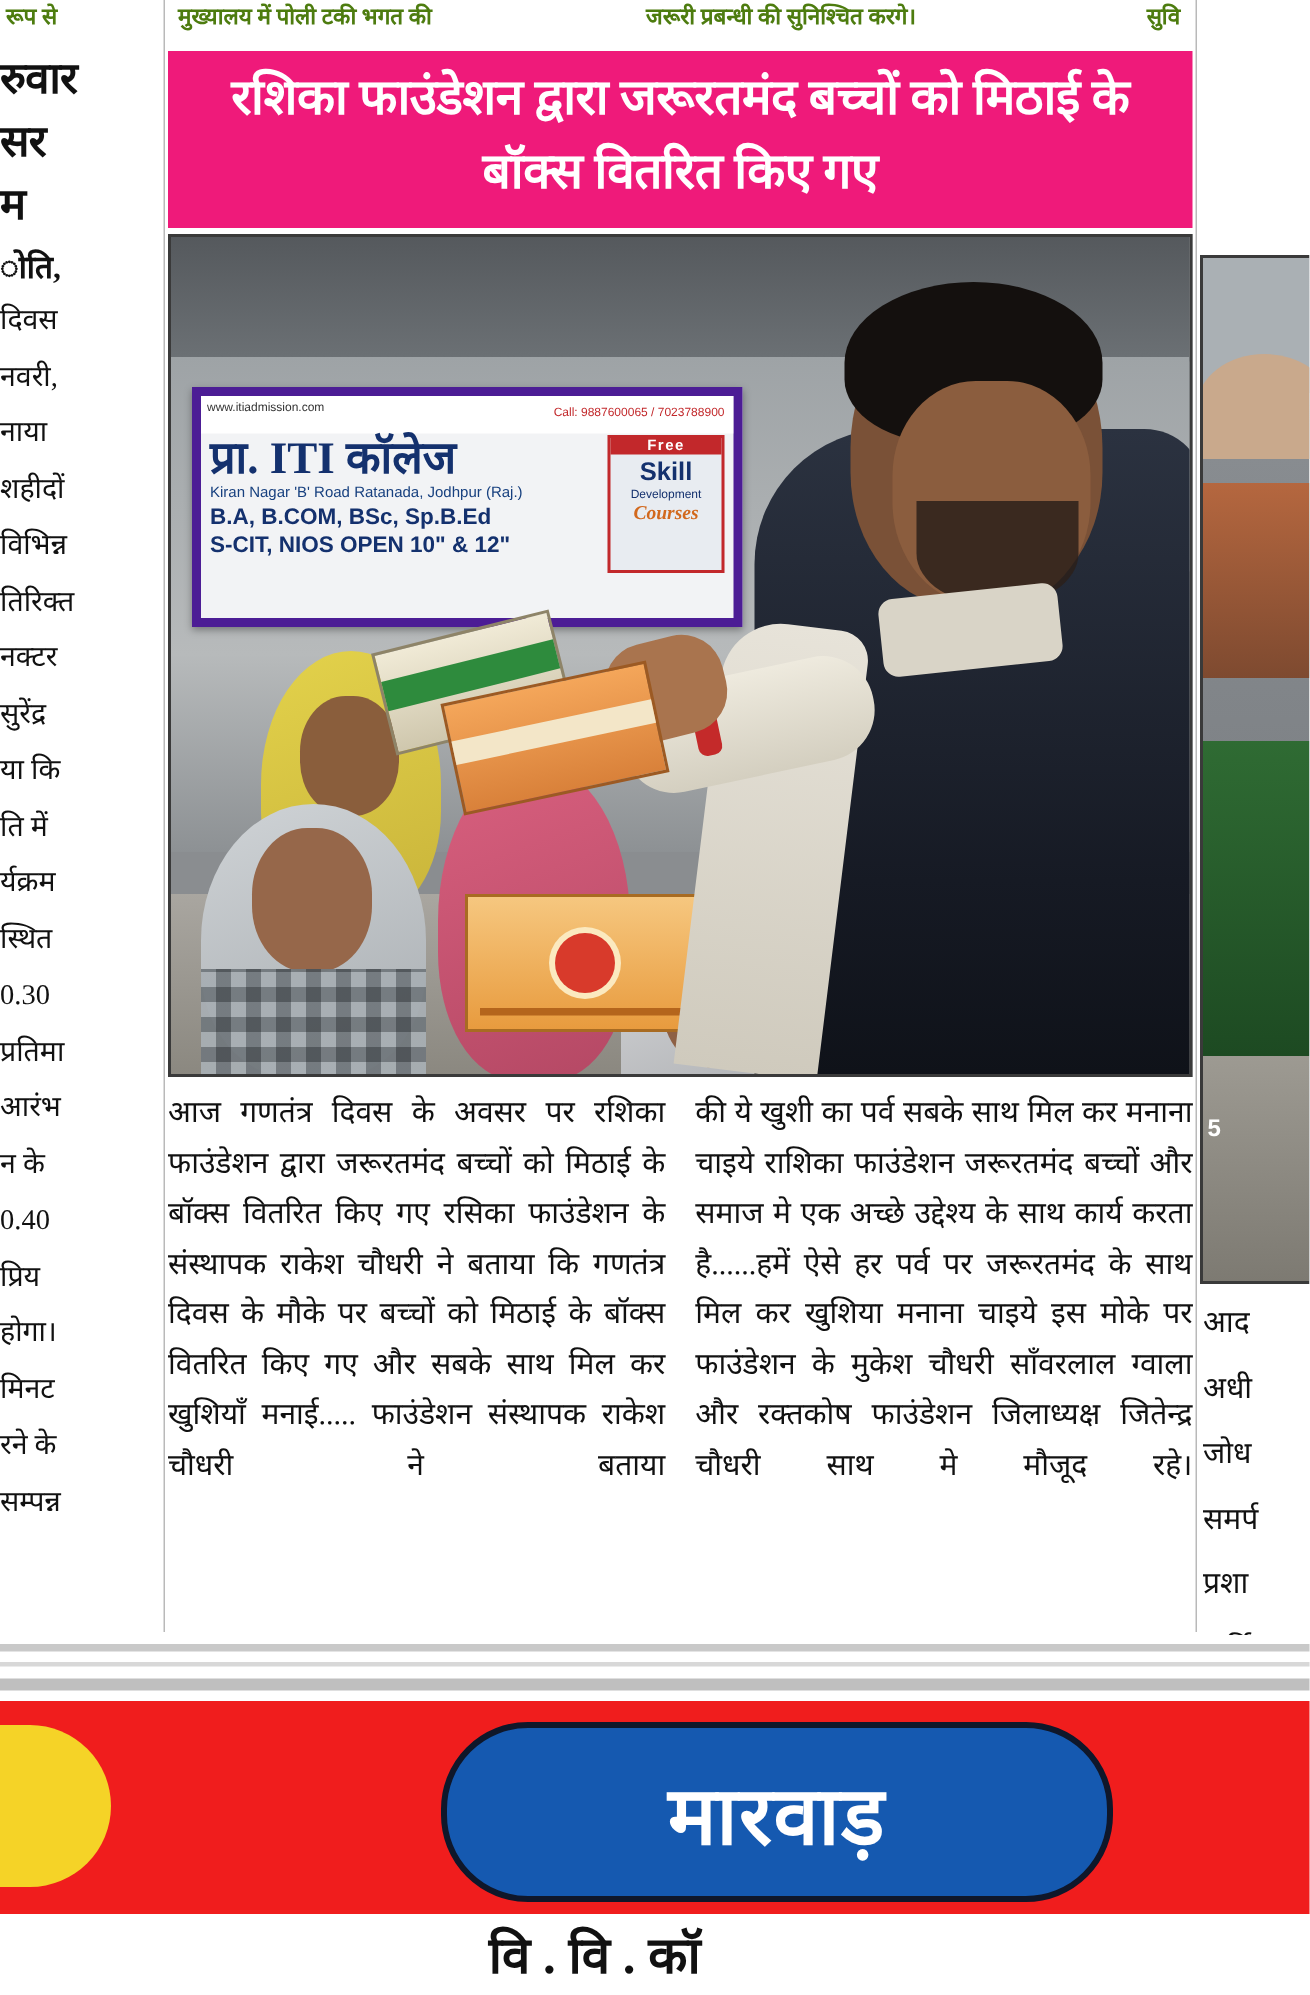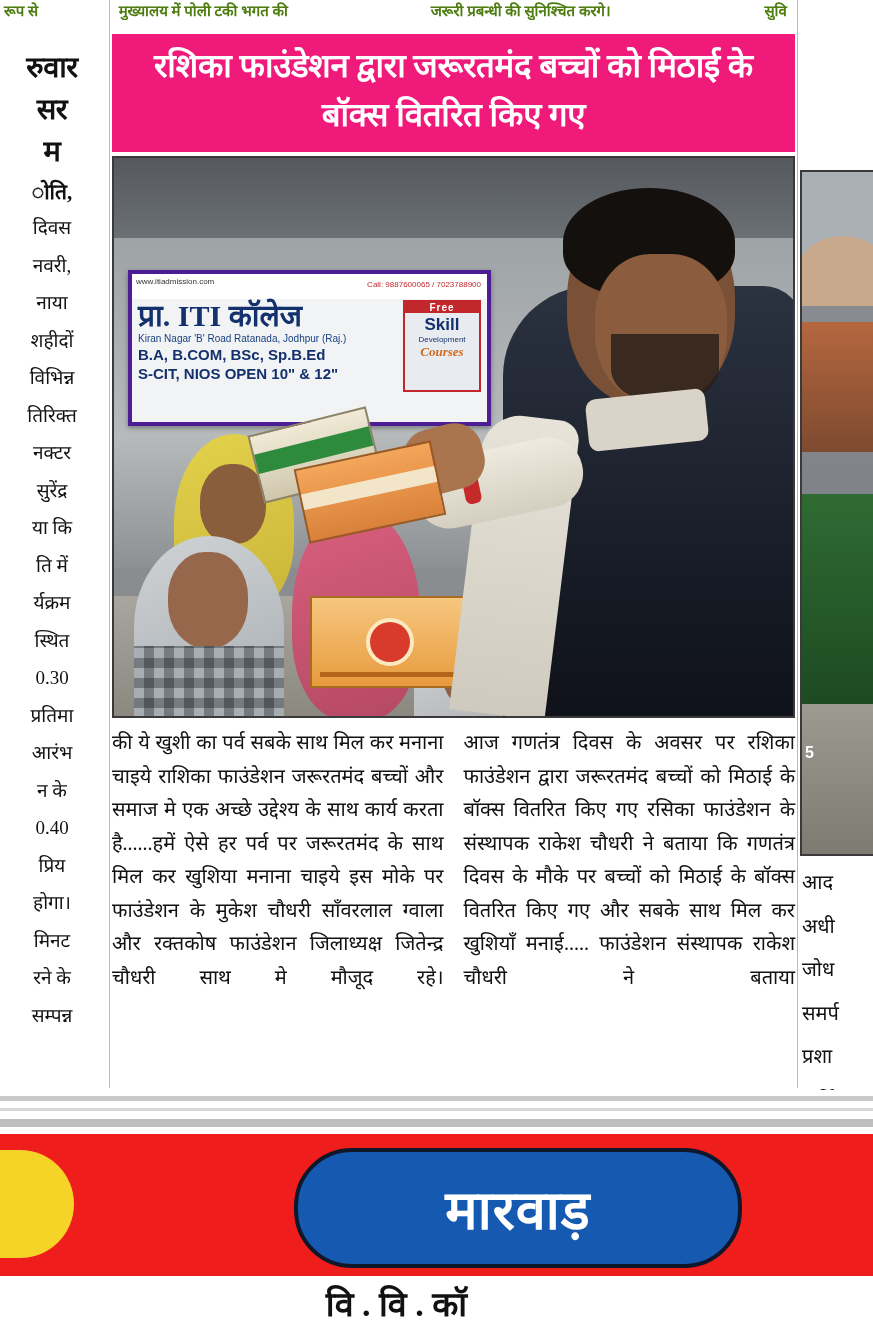--- a/index.html
+++ b/index.html
@@ -41,25 +41,25 @@
     position: absolute;
     top: 0;
     width: 1px;
     background: #b9b9b9;
   }
 
   
   .left-col {
     position: absolute;
     left: 0;
-    top: 46px;
+    top: 32px;
     width: 108px;
     height: 1056px;
     overflow: hidden;
-    text-align: center;
+    text-align: left;
     padding-right: 4px;
     box-sizing: border-box;
   }
   .left-head {
     font-family: "Liberation Serif", serif;
     font-weight: bold;
     font-size: 29px;
     line-height: 42px;
     color: #111;
     letter-spacing: -0.5px;
@@ -126,24 +126,24 @@
     position: absolute; left:0; top:80px; width:100%; height:330px;
     background: linear-gradient(180deg,#9ea3a6 0%, #b7babb 60%, #8d9194 100%);
   }
   .ph-ground {
     position: absolute; left:0; bottom:0; width:100%; height:120px;
     background: linear-gradient(180deg,#a9a6a0 0%, #8b8880 100%);
   }
   
   .ph-sign {
     position: absolute;
-    left: 14px; top: 112px;
+    left: 14px; top: 100px;
     width: 355px; height: 148px;
     background: #f2f3f5;
-    border: 4px solid #4c1d95;
+    border: 6px solid #4c1d95;
     box-shadow: 0 2px 5px rgba(0,0,0,.35);
     overflow: hidden;
   }
   .ph-sign .sgn-top {
     height: 22px; background: #ffffff; font-size: 8px; color:#333;
     padding: 3px 4px 0 4px; font-family: "Liberation Sans", sans-serif;
   }
   .ph-sign .sgn-main {
     font-family: "Liberation Serif", serif;
     font-weight: bold;
@@ -567,24 +567,24 @@
     <div class="box-a">
         <div class="stripe"></div>
       </div>
     <div class="box-b">
         <div class="stripe"></div>
       </div>
   </div>
 
   <div class="body-cols">
     <div class="bcol">
-      <p>की ये खुशी का पर्व सबके साथ मिल कर मनाना चाइये राशिका फाउंडेशन जरूरतमंद बच्चों और समाज मे एक अच्छे उद्देश्य के साथ कार्य करता है......हमें ऐसे हर पर्व पर जरूरतमंद के साथ मिल कर खुशिया मनाना चाइये इस मोके पर फाउंडेशन के मुकेश चौधरी साँवरलाल ग्वाला और रक्तकोष फाउंडेशन जिलाध्यक्ष जितेन्द्र चौधरी साथ मे मौजूद रहे।</p>
+      <p>आज गणतंत्र दिवस के अवसर पर रशिका फाउंडेशन द्वारा जरूरतमंद बच्चों को मिठाई के बॉक्स वितरित किए गए रसिका फाउंडेशन के संस्थापक राकेश चौधरी ने बताया कि गणतंत्र दिवस के मौके पर बच्चों को मिठाई के बॉक्स वितरित किए गए और सबके साथ मिल कर खुशियाँ मनाई..... फाउंडेशन संस्थापक राकेश चौधरी ने बताया</p>
     </div>
     <div class="bcol">
-      <p>आज गणतंत्र दिवस के अवसर पर रशिका फाउंडेशन द्वारा जरूरतमंद बच्चों को मिठाई के बॉक्स वितरित किए गए रसिका फाउंडेशन के संस्थापक राकेश चौधरी ने बताया कि गणतंत्र दिवस के मौके पर बच्चों को मिठाई के बॉक्स वितरित किए गए और सबके साथ मिल कर खुशियाँ मनाई..... फाउंडेशन संस्थापक राकेश चौधरी ने बताया</p>
+      <p>की ये खुशी का पर्व सबके साथ मिल कर मनाना चाइये राशिका फाउंडेशन जरूरतमंद बच्चों और समाज मे एक अच्छे उद्देश्य के साथ कार्य करता है......हमें ऐसे हर पर्व पर जरूरतमंद के साथ मिल कर खुशिया मनाना चाइये इस मोके पर फाउंडेशन के मुकेश चौधरी साँवरलाल ग्वाला और रक्तकोष फाउंडेशन जिलाध्यक्ष जितेन्द्र चौधरी साथ मे मौजूद रहे।</p>
     </div>
   </div>
 </div>
 
 <div class="right-col">
   <div class="r-photo">
     <div class="rp-sky"></div>
     <div class="rp-tent"></div>
     <div class="rp-crowd"></div>
     <div class="rp-green"></div>

